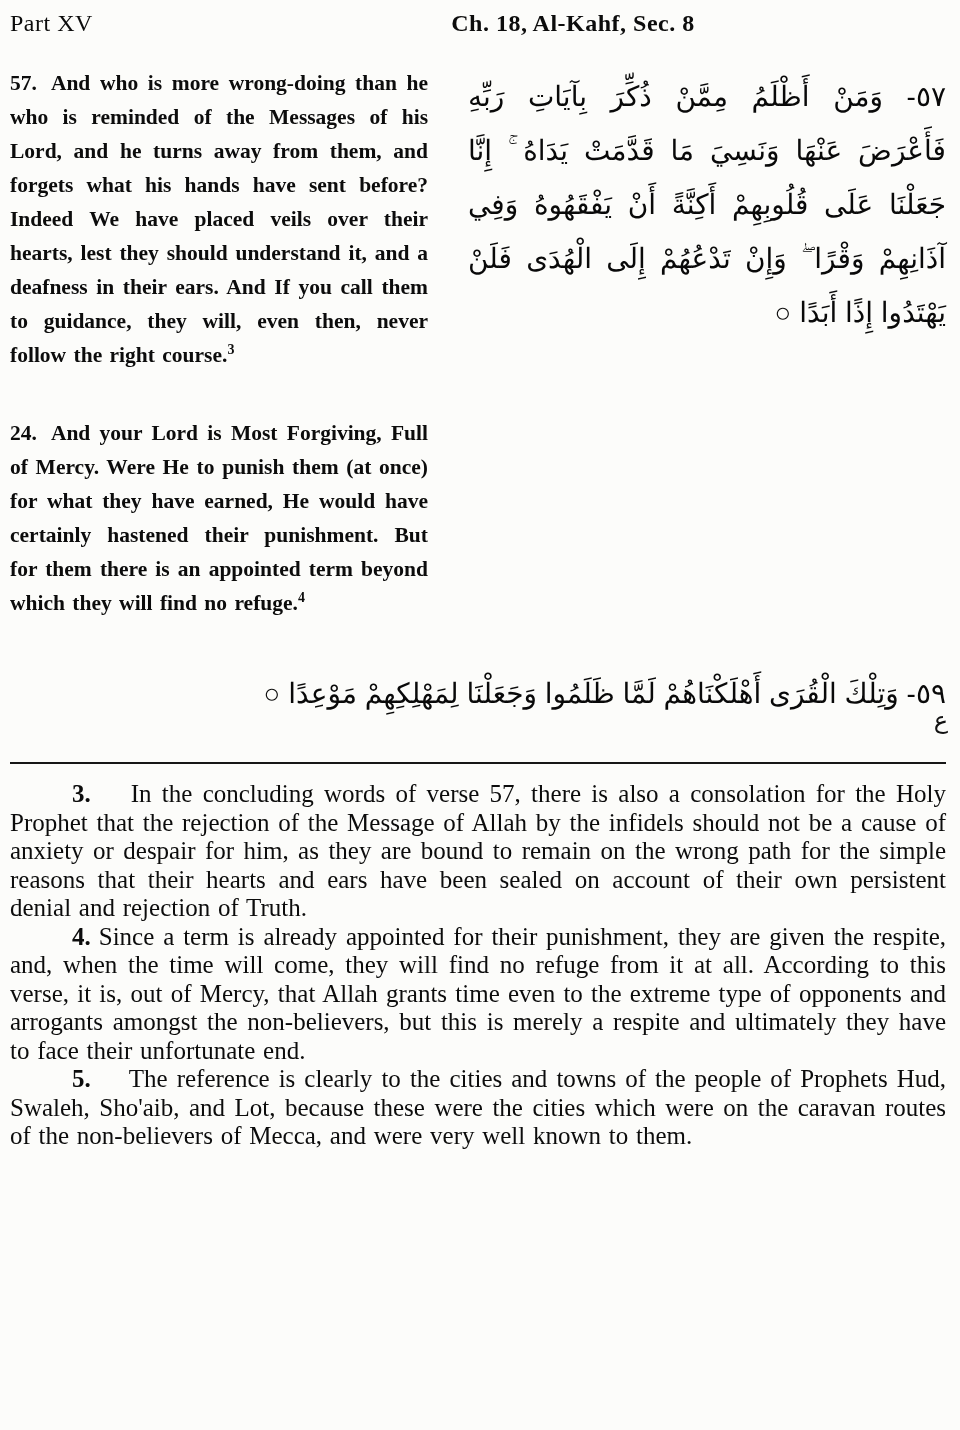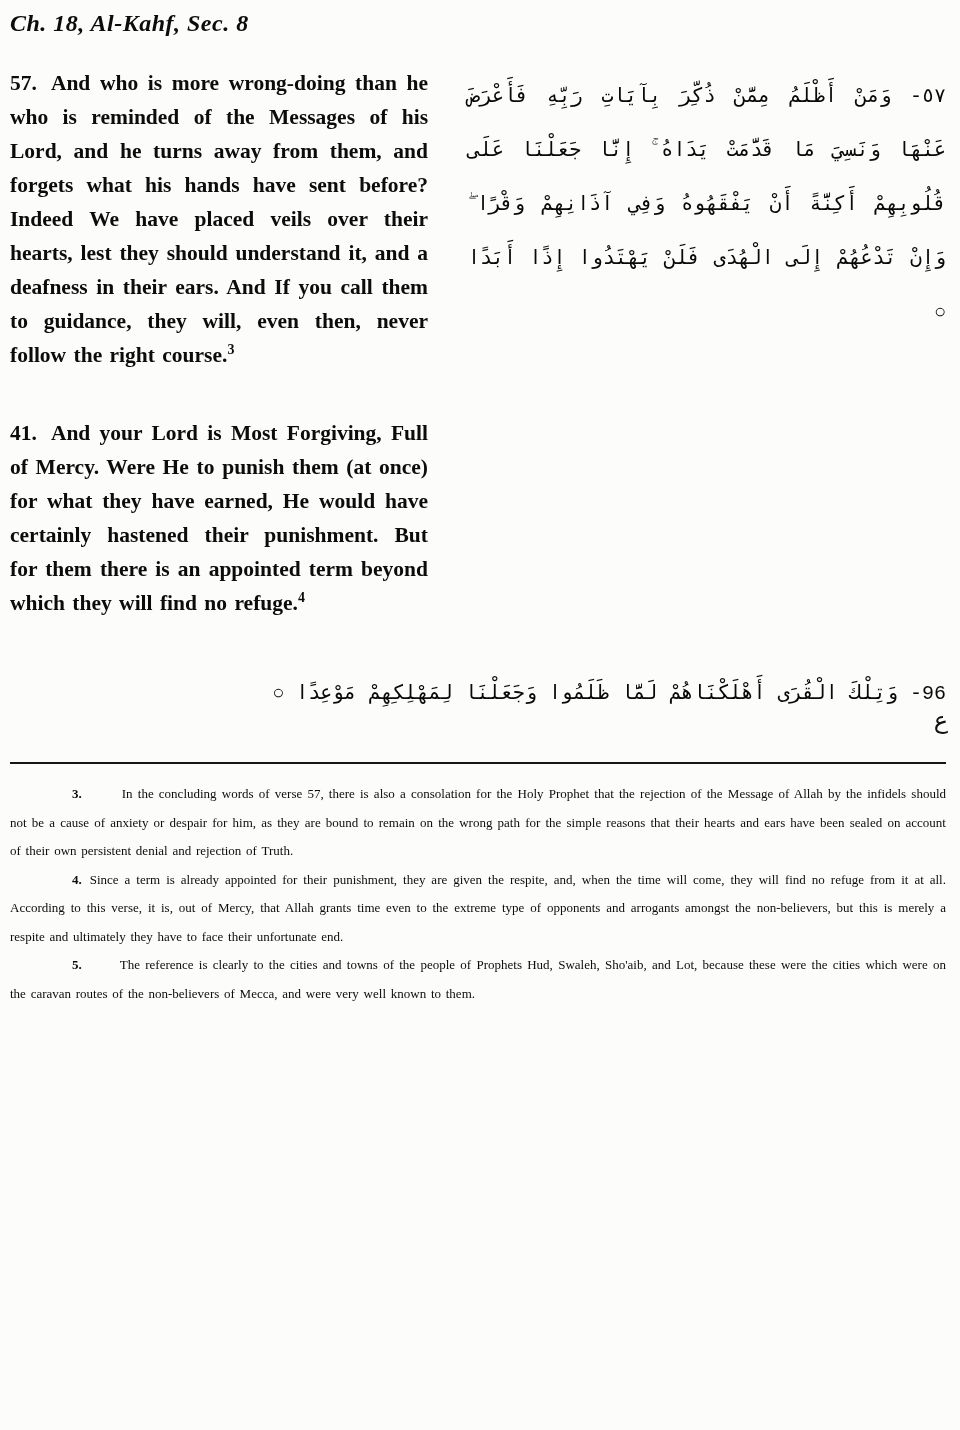--- a/index.html
+++ b/index.html
@@ -12,87 +12,88 @@
   .page{
     box-sizing:border-box;width:960px;height:1430px;
     padding:8px 14px 14px 10px;position:relative;overflow:hidden;
   }
   
   .page-header{
     display:flex;align-items:baseline;
     font-size:24px;line-height:30px;margin-bottom:28px;
   }
   .hdr-left{width:190px;letter-spacing:.5px;}
-  .hdr-center{flex:1;font-style:italic;font-weight:bold;letter-spacing:.5px;}
+  .hdr-center{flex:1;text-align:center;font-weight:bold;letter-spacing:.5px;}
   .hdr-right{width:190px;text-align:right;}
   
   .verse-row{display:flex;gap:40px;margin-bottom:44px;position:relative;}
   .english{
     flex:0 0 418px;
     font-weight:bold;font-size:21.5px;line-height:34px;
     text-align:justify;word-spacing:2px;
   }
   .vnum{margin-right:14px;}
   .english sup{font-size:14px;line-height:0;vertical-align:super;}
   .arabic{
     flex:1;direction:rtl;
-    font-family:Liberation Mono, monospace;
-    font-size:20px;line-height:54px;
+    font-family:Liberation Sans, sans-serif;
+    font-size:28px;line-height:54px;
     text-align:justify;color:#090909;
     padding-top:4px;
   }
   .row-2 .arabic{padding-top:40px;line-height:48px;}
   .row-3 .arabic{padding-top:6px;line-height:48px;}
   .ruku{
     position:absolute;right:-2px;top:42px;
     font-family:"DejaVu Sans",sans-serif;
     font-size:24px;color:#111;
   }
   
   .fn-rule{
     border:none;border-top:2.5px solid #161616;
     margin:0 0 16px 0;
   }
   
   .footnotes{
-    font-size:13px;line-height:28.5px;
+    font-size:25px;line-height:28.5px;
     text-align:justify;word-spacing:1.5px;
   }
   .footnote{margin:0;text-indent:62px;}
   .fn-num{font-weight:bold;}
   .footnote:nth-child(1) .fn-num{margin-right:40px;}
   .footnote:nth-child(2) .fn-num{margin-right:8px;}
   .footnote:nth-child(3) .fn-num{margin-right:38px;}
 </style>
 </head>
 <body>
 
 <div class="page">
 
   <header class="page-header">
+    <span class="hdr-left">Part XV</span>
     <span class="hdr-center">Ch. 18, Al-Kahf, Sec. 8</span>
   </header>
 
   <main>
 
     <div class="verse-row row-1">
       <div class="english">
         <span class="vnum">57.</span><span>And who is more wrong-doing than he who is reminded of the Messages of his Lord, and he turns away from them, and forgets what his hands have sent before? Indeed We have placed veils over their hearts, lest they should understand it, and a deafness in their ears. And If you call them to guidance, they will, even then, never follow the right course.</span><sup>3</sup><span></span>
       </div>
       <div class="arabic" dir="rtl">٥٧- وَمَنْ أَظْلَمُ مِمَّنْ ذُكِّرَ بِآيَاتِ رَبِّهِ فَأَعْرَضَ عَنْهَا وَنَسِيَ مَا قَدَّمَتْ يَدَاهُ ۚ إِنَّا جَعَلْنَا عَلَى قُلُوبِهِمْ أَكِنَّةً أَنْ يَفْقَهُوهُ وَفِي آذَانِهِمْ وَقْرًا ۖ وَإِنْ تَدْعُهُمْ إِلَى الْهُدَى فَلَنْ يَهْتَدُوا إِذًا أَبَدًا ○</div>
     </div>
 
     <div class="verse-row row-2">
       <div class="english">
-        <span class="vnum">41.</span><span>And your Lord is Most Forgiving, Full of Mercy. Were He to punish them (at once) for what they have earned, He would have certainly hastened their punishment. But for them there is an appointed term beyond which they will find no refuge.</span><sup>4</sup><span></span>
+        <span class="vnum">24.</span><span>And your Lord is Most Forgiving, Full of Mercy. Were He to punish them (at once) for what they have earned, He would have certainly hastened their punishment. But for them there is an appointed term beyond which they will find no refuge.</span><sup>4</sup><span></span>
       </div>
     </div>
 
     <div class="verse-row row-3">
-      <div class="arabic" dir="rtl">96- وَتِلْكَ الْقُرَى أَهْلَكْنَاهُمْ لَمَّا ظَلَمُوا وَجَعَلْنَا لِمَهْلِكِهِمْ مَوْعِدًا ○</div>
+      <div class="arabic" dir="rtl">٥٩- وَتِلْكَ الْقُرَى أَهْلَكْنَاهُمْ لَمَّا ظَلَمُوا وَجَعَلْنَا لِمَهْلِكِهِمْ مَوْعِدًا ○</div>
       <span class="ruku">ع</span>
     </div>
 
   </main>
 
   <hr class="fn-rule">
 
   <section class="footnotes">
     <p class="footnote"><span class="fn-num">3.</span><span>In the concluding words of verse 57, there is also a consolation for the Holy Prophet that the rejection of the Message of Allah by the infidels should not be a cause of anxiety or despair for him, as they are bound to remain on the wrong path for the simple reasons that their hearts and ears have been sealed on account of their own persistent denial and rejection of Truth.</span></p>
     <p class="footnote"><span class="fn-num">4.</span><span>Since a term is already appointed for their punishment, they are given the respite, and, when the time will come, they will find no refuge from it at all. According to this verse, it is, out of Mercy, that Allah grants time even to the extreme type of opponents and arrogants amongst the non-believers, but this is merely a respite and ultimately they have to face their unfortunate end.</span></p>

